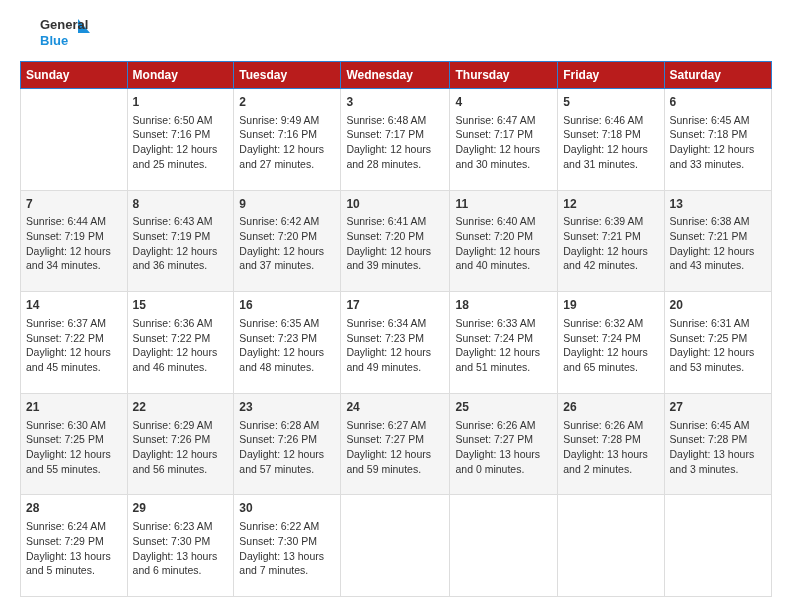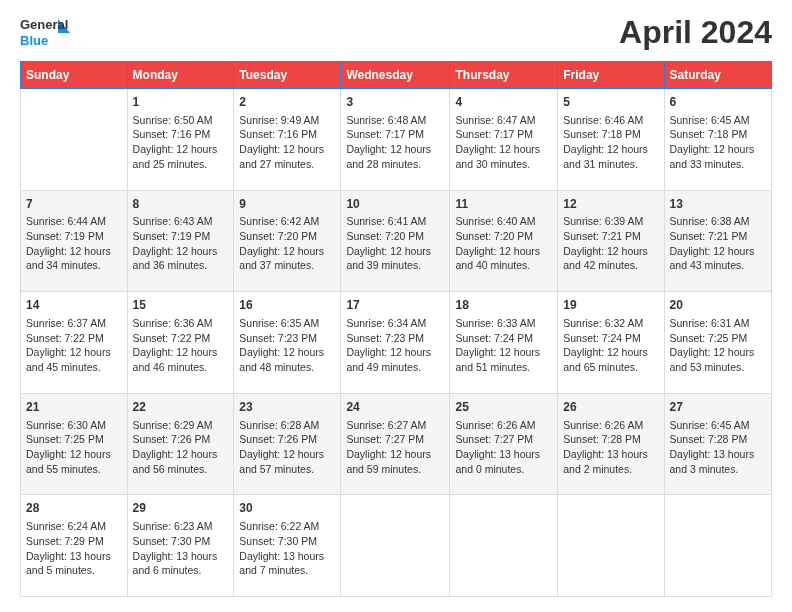--- a/index.html
+++ b/index.html
@@ -20,20 +20,21 @@
     .header {
       display: flex;
       justify-content: space-between;
       align-items: flex-start;
       margin-bottom: 10px;
     }
     .logo {
       display: flex;
       align-items: center;
       gap: 4px;
+      margin-left: 20px;
     }
     .title-block {
       text-align: right;
     }
     .main-title {
       font-size: 32px;
       font-weight: bold;
       color: #333;
       line-height: 1.1;
     }
@@ -41,21 +42,21 @@
       font-size: 15px;
       color: #555;
     }
     table {
       width: 100%;
       border-collapse: collapse;
       flex: 1;
       font-size: 11px;
     }
     thead tr {
-      background-color: #ef4444;
+      background-color: #b91c1c;
       color: #fff;
       border-radius: 9px;
     }
     thead th {
       padding: 6px 5px;
       text-align: left;
       font-weight: bold;
       font-size: 12px;
       border: 1px solid #2b7fd4;
     }
@@ -94,21 +95,20 @@
 <div class="page">
   <div class="header">
     <div class="logo">
         <svg width="50" height="36" viewBox="0 0 50 36">
           <polygon points="38,4 50,18 38,18" fill="#1a8fdb"></polygon>
           <text x="0" y="14" font-size="13" font-weight="bold" fill="#333" font-family="Arial">General</text>
           <text x="0" y="30" font-size="13" font-weight="bold" fill="#1a8fdb" font-family="Arial">Blue</text>
         </svg>
       </div>
     <div class="title-block">
-      <div class="main-title">April 2024</div>
     </div>
   </div>
 
   <table>
     <thead>
       <tr>
       <th>Sunday</th>
           <th>Monday</th>
           <th>Tuesday</th>
           <th>Wednesday</th>

